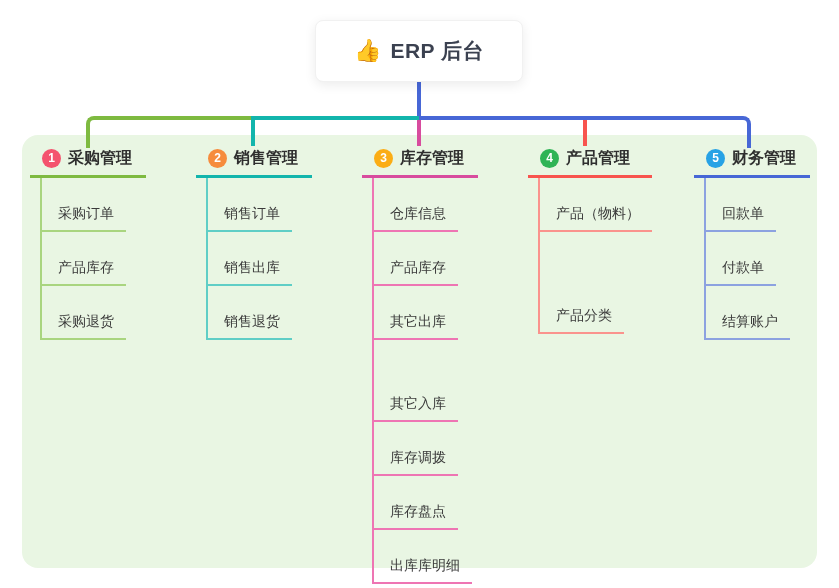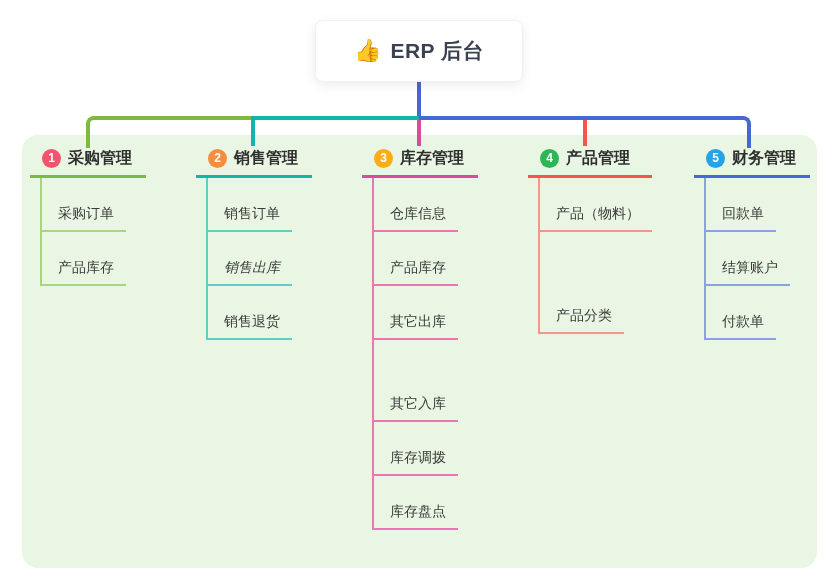--- a/index.html
+++ b/index.html
@@ -93,63 +93,65 @@
 
   <div class="panel" style="background: rgb(233, 246, 227);">
       <div class="branch" style="left: 8px;">
         <div class="btitle" style="border-bottom-color: rgb(126, 186, 64);">
           <span class="badge" style="background: rgb(244, 83, 110);">1</span>
           <span class="btext">采购管理</span>
         </div>
         <div class="children" style="border-left-color: rgb(169, 213, 127);">
           <div class="child" style="border-bottom-color: rgb(169, 213, 127);">采购订单</div>
           <div class="child" style="border-bottom-color: rgb(169, 213, 127);">产品库存</div>
+          <div class="child" style="border-bottom-color: rgb(169, 213, 127);">采购退货</div>
         </div>
       </div>
       <div class="branch" style="left: 174px;">
         <div class="btitle" style="border-bottom-color: rgb(18, 181, 172);">
           <span class="badge" style="background: rgb(246, 140, 61);">2</span>
           <span class="btext">销售管理</span>
         </div>
         <div class="children" style="border-left-color: rgb(95, 206, 198);">
           <div class="child" style="border-bottom-color: rgb(95, 206, 198);">销售订单</div>
-          <div class="child" style="border-bottom-color: rgb(95, 206, 198); font-style: italic;">销售出库</div>
+          <div class="child" style="border-bottom-color: rgb(95, 206, 198);">销售出库</div>
           <div class="child" style="border-bottom-color: rgb(95, 206, 198);">销售退货</div>
         </div>
       </div>
       <div class="branch" style="left: 340px;">
         <div class="btitle" style="border-bottom-color: rgb(216, 76, 158);">
           <span class="badge" style="background: rgb(251, 173, 21);">3</span>
           <span class="btext">库存管理</span>
         </div>
         <div class="children" style="border-left-color: rgb(238, 117, 179);">
           <div class="child" style="border-bottom-color: rgb(238, 117, 179);">仓库信息</div>
           <div class="child" style="border-bottom-color: rgb(238, 117, 179);">产品库存</div>
           <div class="child" style="border-bottom-color: rgb(238, 117, 179);">其它出库</div>
           <div class="child" style="border-bottom-color: rgb(238, 117, 179); margin-top: 28px;">其它入库</div>
           <div class="child" style="border-bottom-color: rgb(238, 117, 179);">库存调拨</div>
           <div class="child" style="border-bottom-color: rgb(238, 117, 179);">库存盘点</div>
+          <div class="child" style="border-bottom-color: rgb(238, 117, 179);">出库库明细</div>
         </div>
       </div>
       <div class="branch" style="left: 506px;">
         <div class="btitle" style="border-bottom-color: rgb(248, 84, 78);">
           <span class="badge" style="background: rgb(47, 180, 86);">4</span>
           <span class="btext">产品管理</span>
         </div>
         <div class="children" style="border-left-color: rgb(250, 147, 141); gap: 48px;">
           <div class="child" style="border-bottom-color: rgb(250, 147, 141);">产品（物料）</div>
           <div class="child" style="border-bottom-color: rgb(250, 147, 141);">产品分类</div>
         </div>
       </div>
       <div class="branch" style="left: 672px;">
         <div class="btitle" style="border-bottom-color: rgb(71, 103, 214);">
           <span class="badge" style="background: rgb(39, 162, 229);">5</span>
           <span class="btext">财务管理</span>
         </div>
         <div class="children" style="border-left-color: rgb(140, 162, 224);">
           <div class="child" style="border-bottom-color: rgb(140, 162, 224);">回款单</div>
+          <div class="child" style="border-bottom-color: rgb(140, 162, 224);">付款单</div>
           <div class="child" style="border-bottom-color: rgb(140, 162, 224);">结算账户</div>
-          <div class="child" style="border-bottom-color: rgb(140, 162, 224);">付款单</div>
         </div>
       </div>
     </div>
 
 </div>
 
 </body></html>

